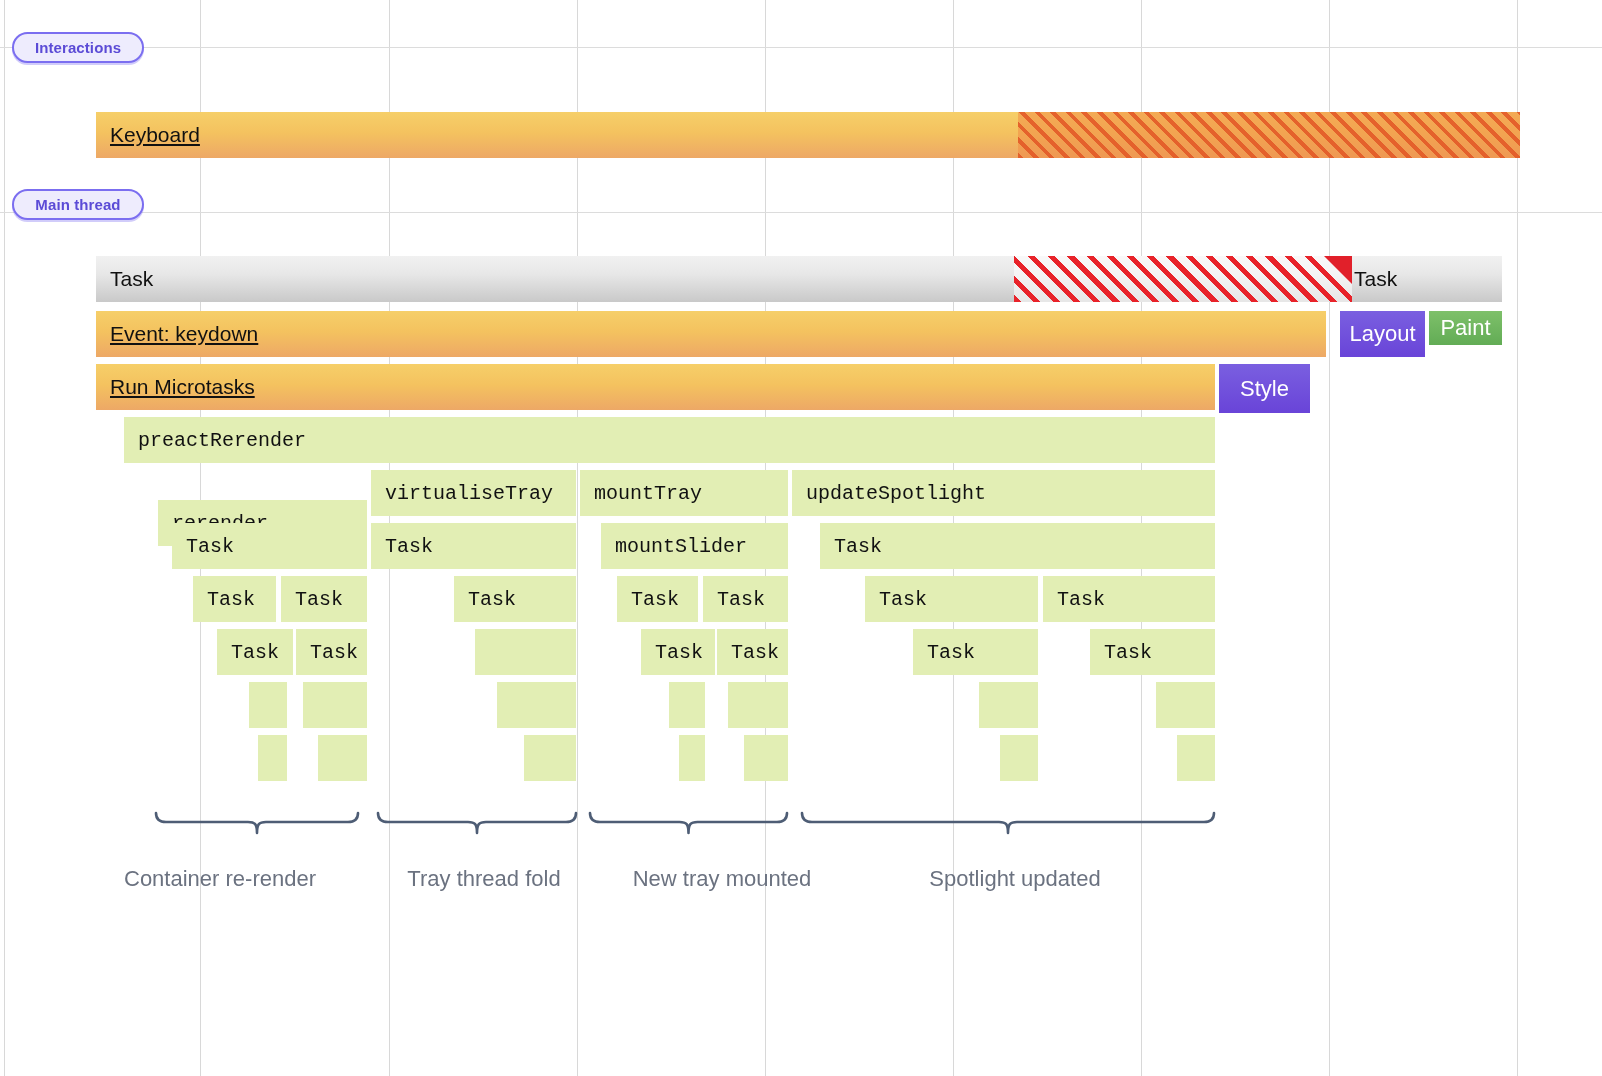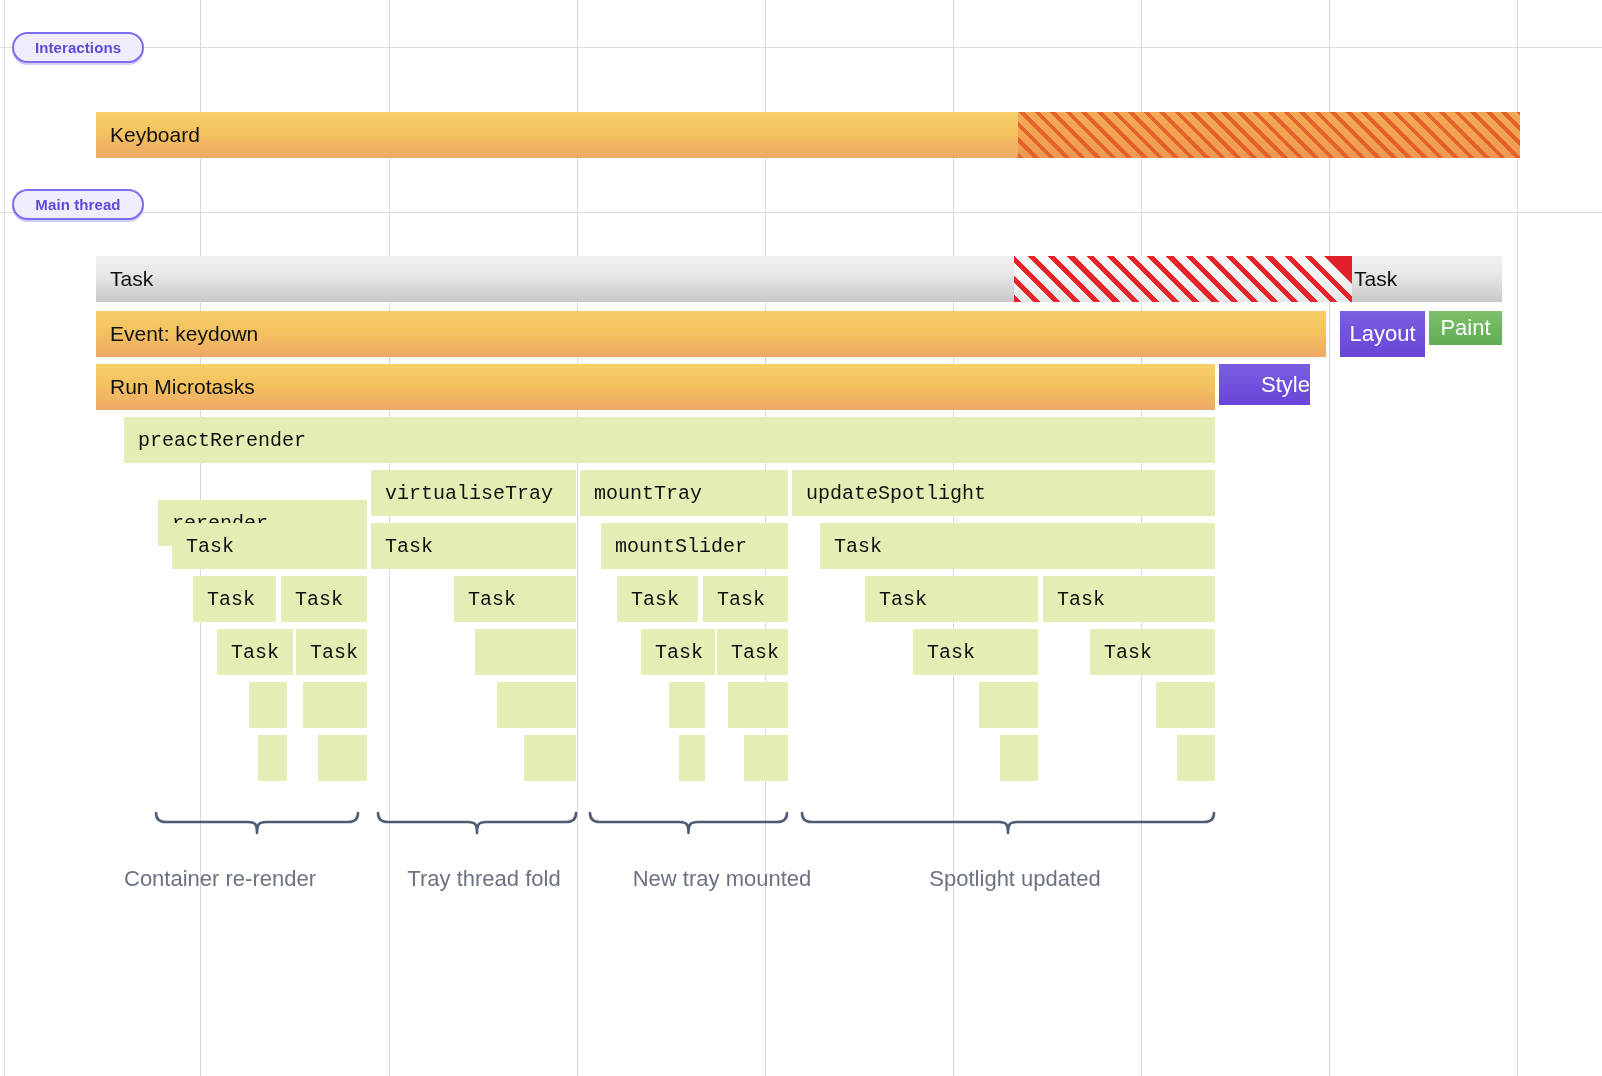--- a/index.html
+++ b/index.html
@@ -67,20 +67,21 @@
     overflow: hidden;
     z-index: 3;
   }
   .bar > .lbl {
     padding-left: 14px;
     pointer-events: none;
   }
 
   .bar.orange {
     background: linear-gradient(180deg, #f6cf69 0%, #f4c25f 45%, #eda866 100%);
+    text-decoration: underline;
   }
   .bar.gray {
     background: linear-gradient(180deg, #f1f1f1 0%, #e7e7e7 40%, #c9c9c9 100%);
   }
   .bar.green {
     background: #e2eeb4;
     font-size: 20px;
     font-family: Liberation Mono, monospace;
   }
   .bar.purple {
@@ -186,21 +187,21 @@
       </div>
       <div class="bar purple" style="left: 1340px; top: 311px; width: 85px; height: 46px;">
         <span class="lbl">Layout</span>
       </div>
       <div class="bar greenchip" style="left: 1429px; top: 311px; width: 73px; height: 34px;">
         <span class="lbl">Paint</span>
       </div>
       <div class="bar orange" style="left: 96px; top: 364px; width: 1119px; height: 46px;">
         <span class="lbl">Run Microtasks</span>
       </div>
-      <div class="bar purple" style="left: 1219px; top: 364px; width: 91px; height: 41px; justify-content: flex-end;">
+      <div class="bar purple" style="left: 1219px; top: 364px; width: 91px; height: 49px;">
         <span class="lbl">Style</span>
       </div>
       <div class="bar green" style="left: 124px; top: 417px; width: 1091px; height: 46px;">
         <span class="lbl">preactRerender</span>
       </div>
       <div class="bar green" style="left: 158px; top: 470px; width: 209px; height: 46px; margin-top: 30px;">
         <span class="lbl">rerender</span>
       </div>
       <div class="bar green" style="left: 371px; top: 470px; width: 205px; height: 46px;">
         <span class="lbl">virtualiseTray</span>

